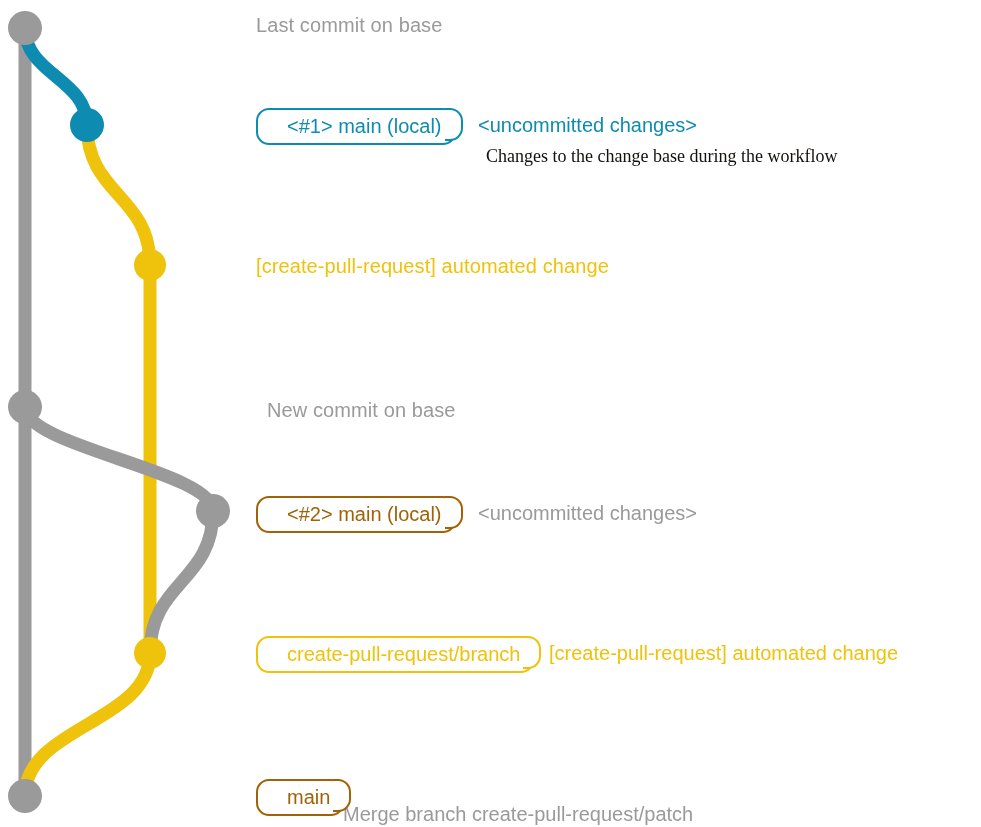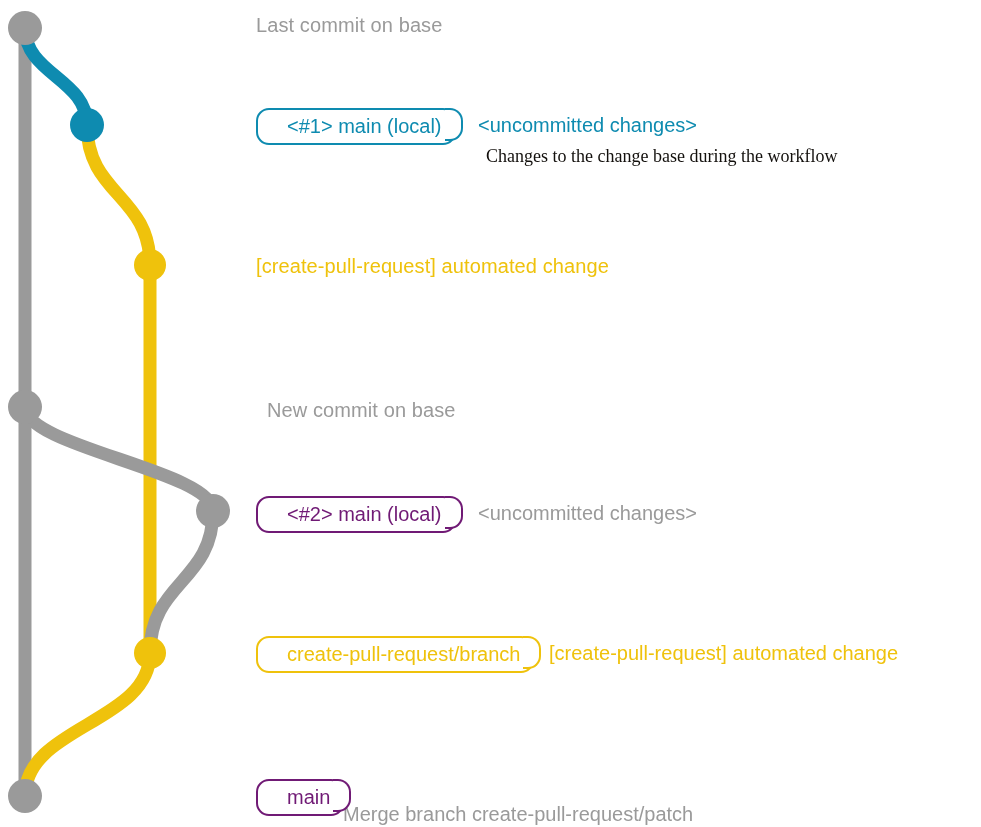--- a/index.html
+++ b/index.html
@@ -82,21 +82,21 @@
     height: 100%;
     box-sizing: border-box;
     border: 2px solid currentColor;
     border-left: none;
     border-top-right-radius: 13px;
     border-bottom-right-radius: 13px;
     background: #ffffff;
     z-index: -1;
   }
   .pill.blue   { color: #0e8bb0; }
-  .pill.gray   { color: #701a75; }
+  .pill.gray   { color: #a16207; }
   .pill.yellow { color: #efc20c; }
 
   .pill-after-text {
     position: absolute;
     font-family: Liberation Sans, sans-serif;
     font-size: 20px;
     line-height: 24px;
     white-space: nowrap;
   }
   .pill-after-text.blue   { color: #0e8bb0; }

